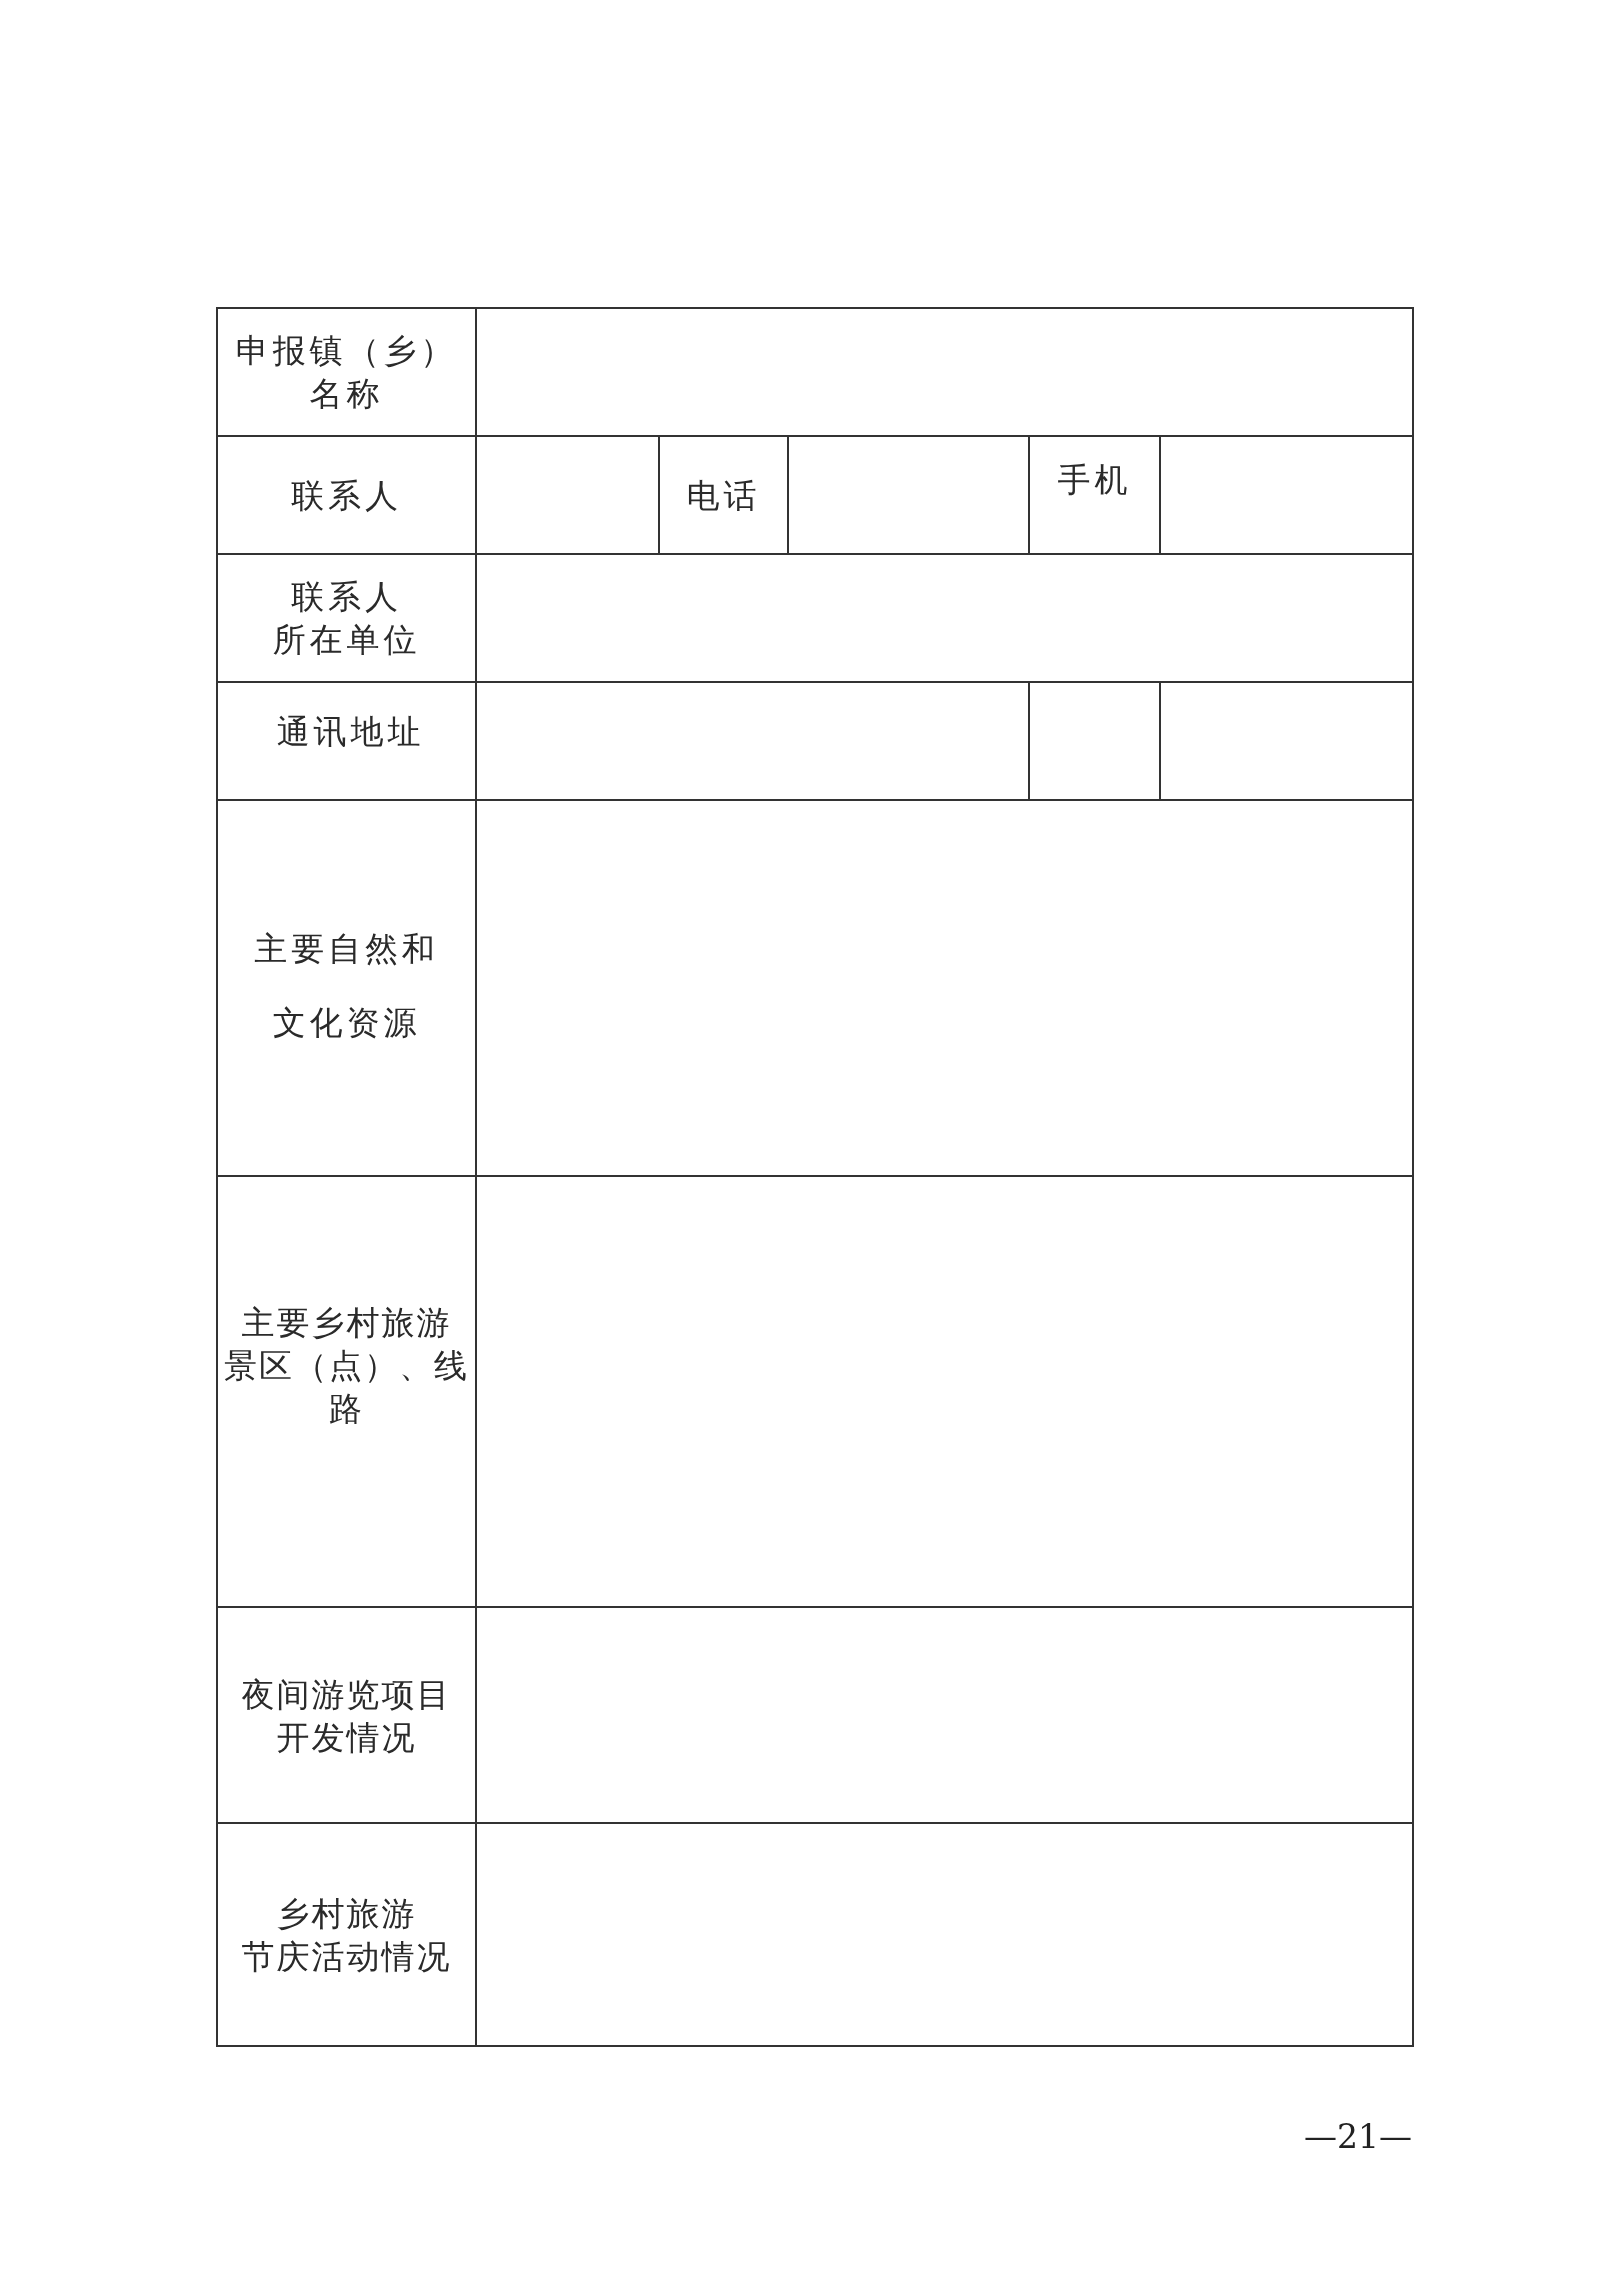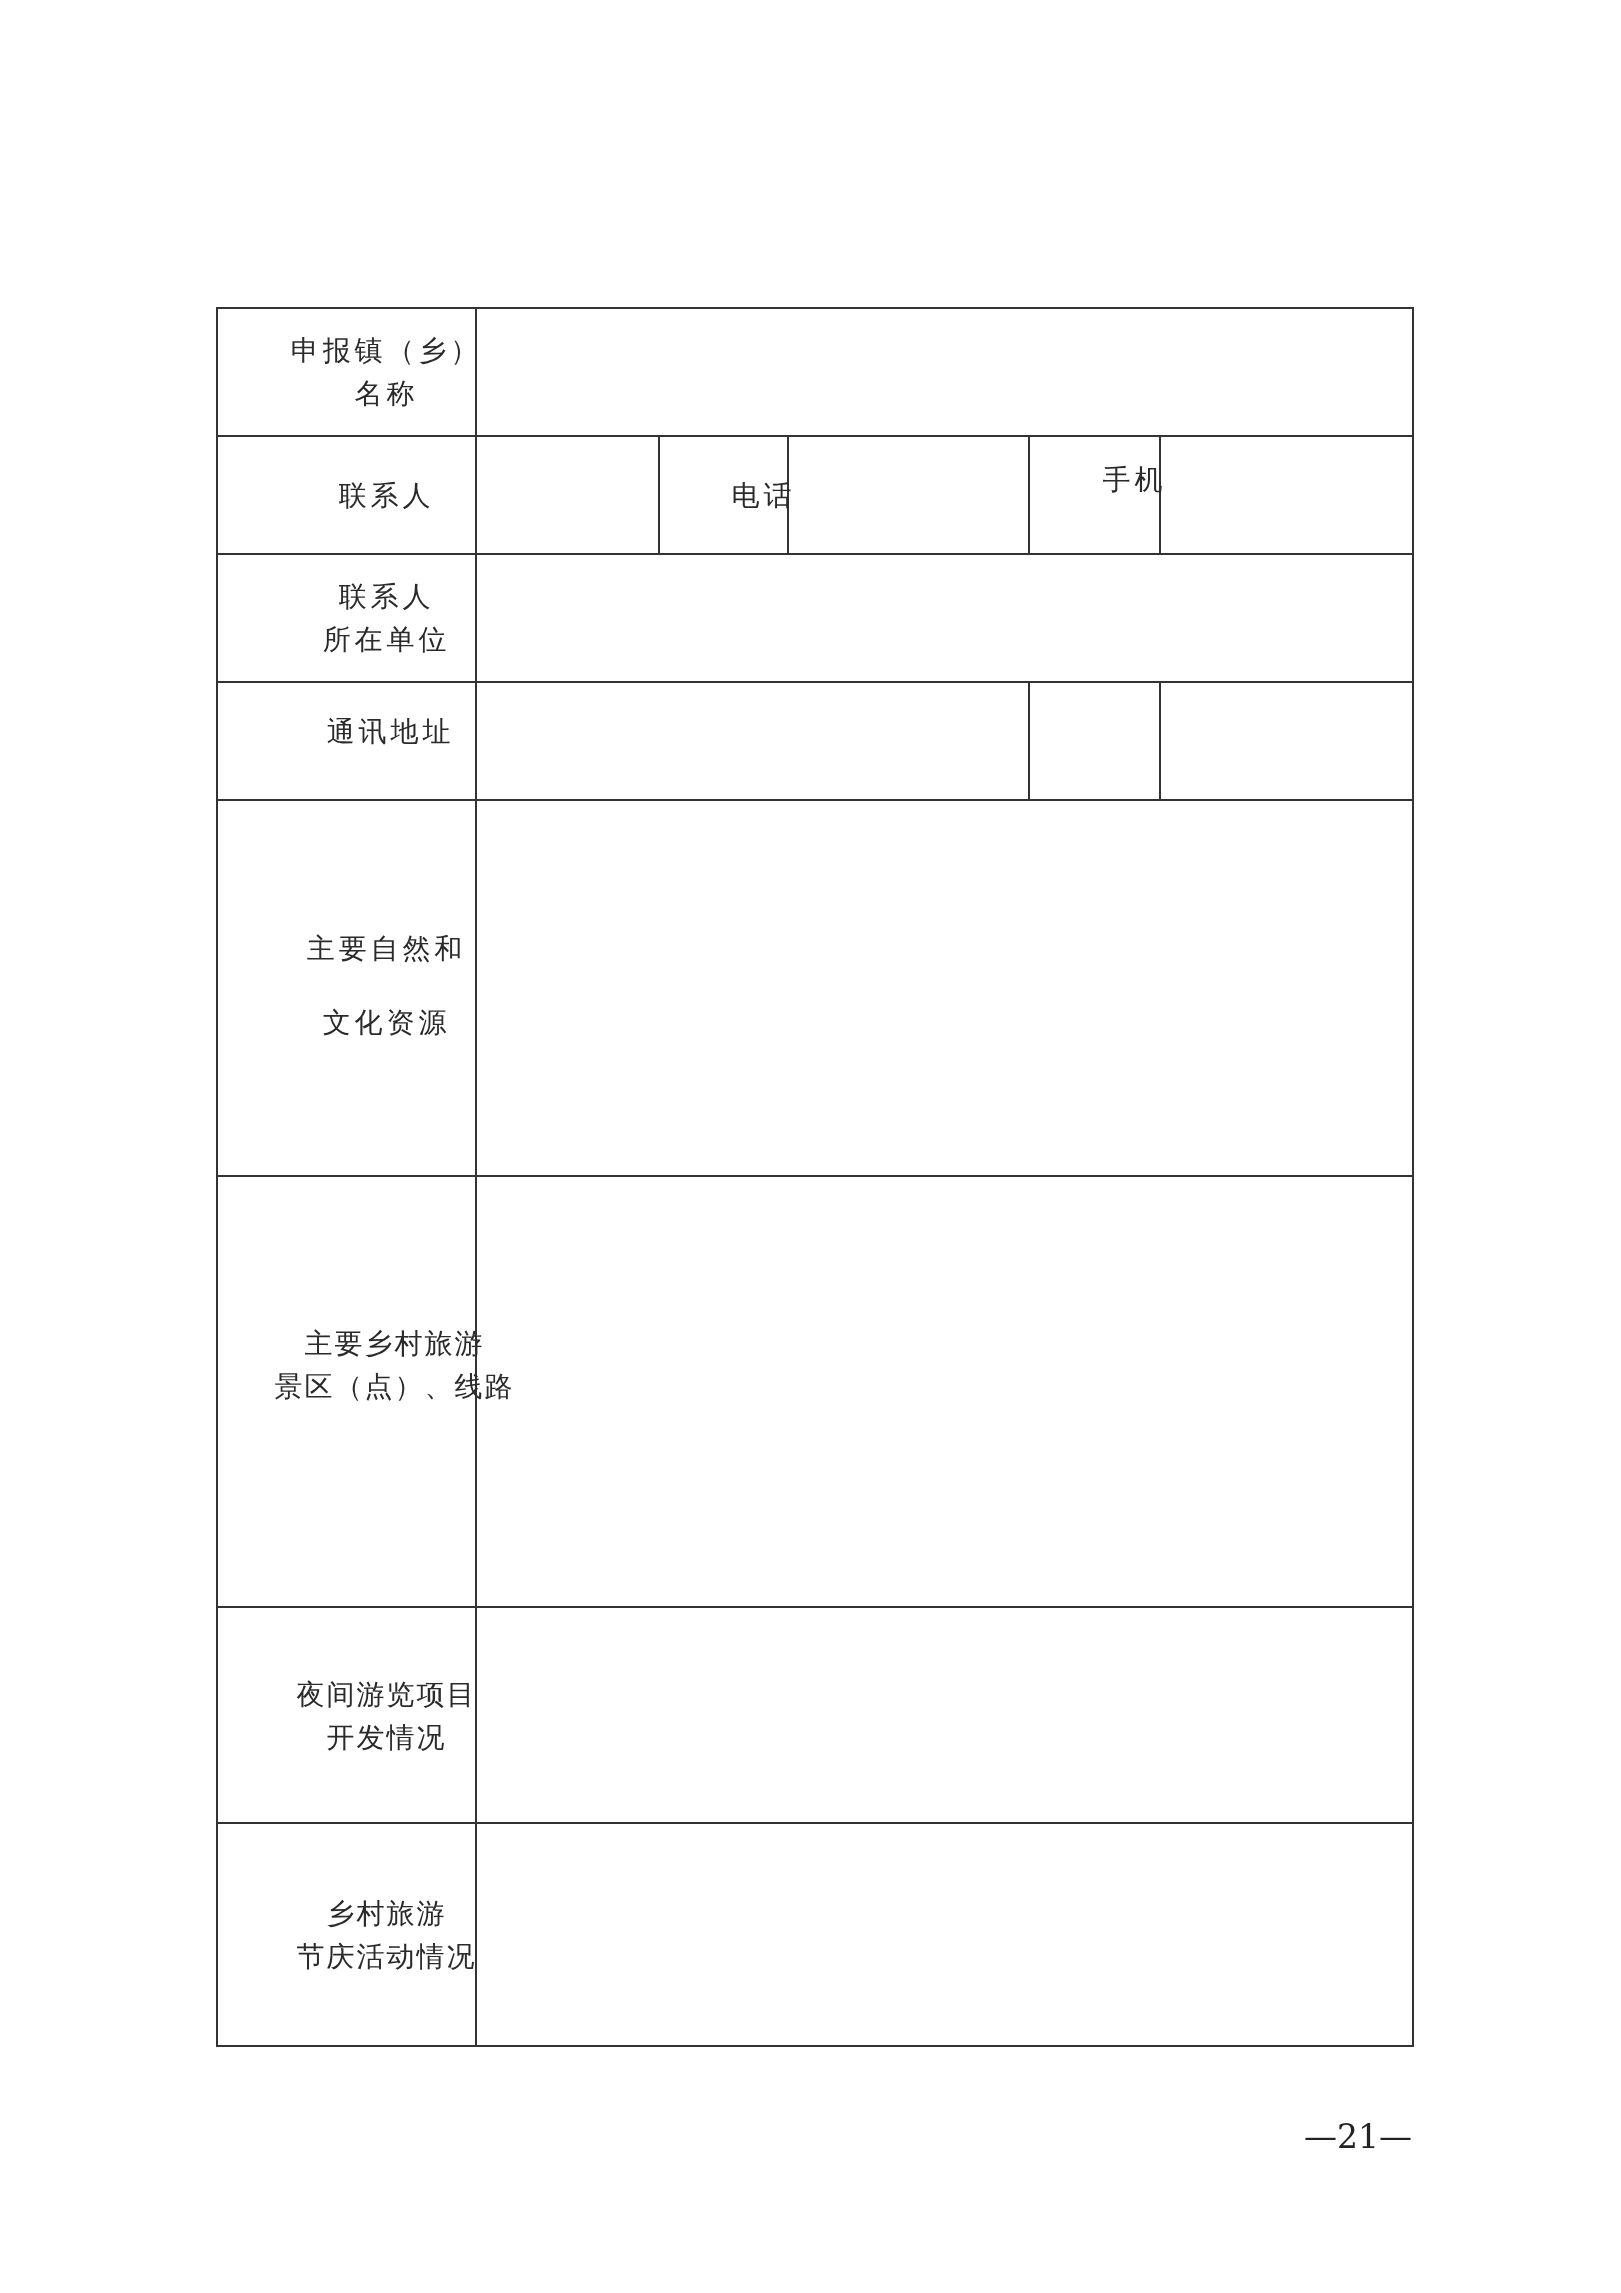--- a/index.html
+++ b/index.html
@@ -1,20 +1,20 @@
 <!DOCTYPE html>
 <html><head>
 <meta charset="utf-8">
 <style>
   html,body{margin:0;padding:0;background:#fff;}
   body{width:1621px;height:2294px;position:relative;overflow:hidden;font-family:"DejaVu Sans",sans-serif;color:#2a2a2a;}
   .tbl{position:absolute;left:216px;top:307px;width:1198px;height:1740px;border:2px solid #333;box-sizing:border-box;}
   .hl{position:absolute;left:0;right:0;height:0;border-top:2px solid #333;}
   .vl{position:absolute;width:0;border-left:2px solid #333;}
-  .cell{position:absolute;display:flex;align-items:center;justify-content:center;text-align:center;font-size:28px;letter-spacing:3.9px;line-height:43px;white-space:pre-line;padding-left:40px;}
+  .cell{position:absolute;display:flex;align-items:center;justify-content:center;text-align:center;font-size:33px;letter-spacing:3.9px;line-height:43px;white-space:pre-line;}
   .field{position:absolute;}
   .pagenum{position:absolute;left:1304px;top:2117px;width:118px;font-family:"DejaVu Serif",serif;font-size:33px;color:#222;}
 </style>
 </head>
 <body>
 
 <div class="tbl">
 
   <div class="hl" style="top:126px"></div>
   <div class="hl" style="top:244px"></div>
@@ -51,21 +51,21 @@
 
   <div class="cell" style="left:4px;top:374px;width:257px;height:97px">通讯地址</div>
   <div class="field" style="left:259px;top:374px;width:551px;height:116px"></div>
   <div class="field" style="left:943px;top:374px;width:251px;height:116px"></div>
 
   <div class="cell" style="left:0;top:512px;width:257px;height:328px;line-height:37px">主要自然和
 
 文化资源</div>
   <div class="field" style="left:259px;top:492px;width:935px;height:374px"></div>
 
-  <div class="cell" style="left:8px;top:868px;width:257px;height:376px;letter-spacing:2px">主要乡村旅游
+  <div class="cell" style="left:0;top:868px;width:257px;height:376px;letter-spacing:2px">主要乡村旅游
 景区（点）、线路</div>
   <div class="field" style="left:259px;top:868px;width:935px;height:428px"></div>
 
   <div class="cell" style="left:0;top:1299px;width:257px;height:215px;letter-spacing:2px">夜间游览项目
 开发情况</div>
   <div class="field" style="left:259px;top:1299px;width:935px;height:215px"></div>
 
   <div class="cell" style="left:0;top:1515px;width:257px;height:221px;letter-spacing:2px">乡村旅游
 节庆活动情况</div>
   <div class="field" style="left:259px;top:1515px;width:935px;height:221px"></div>

